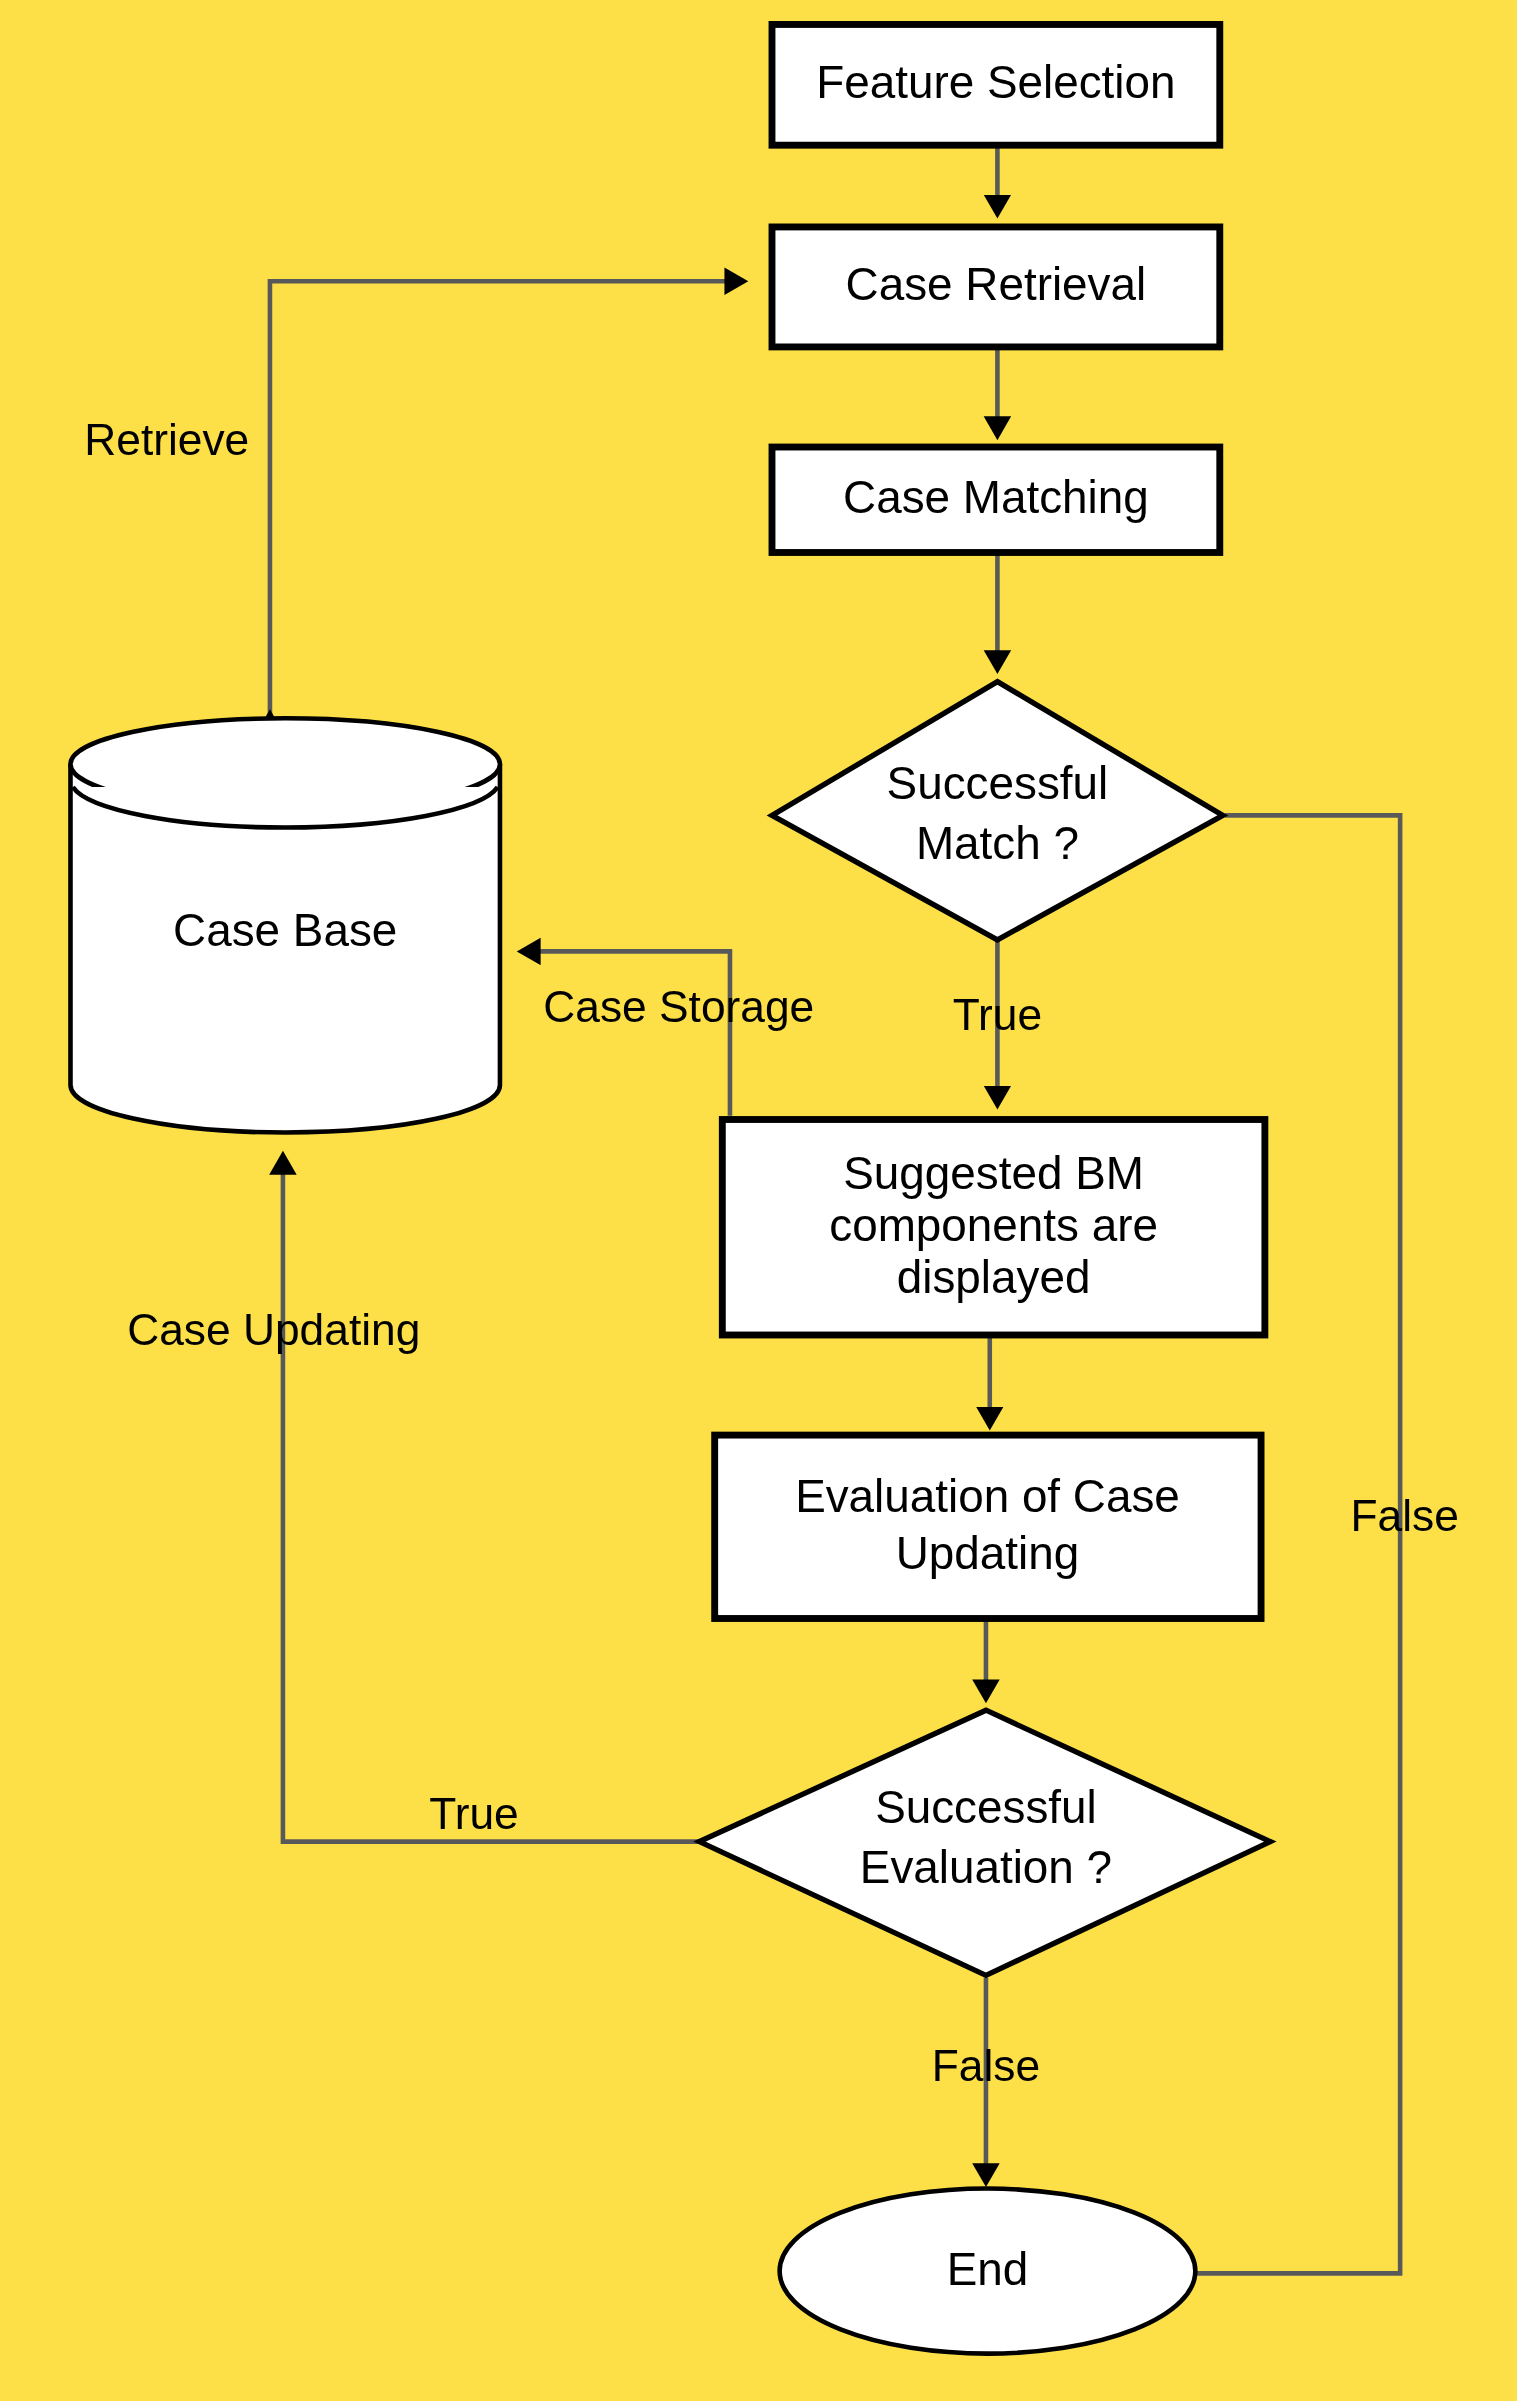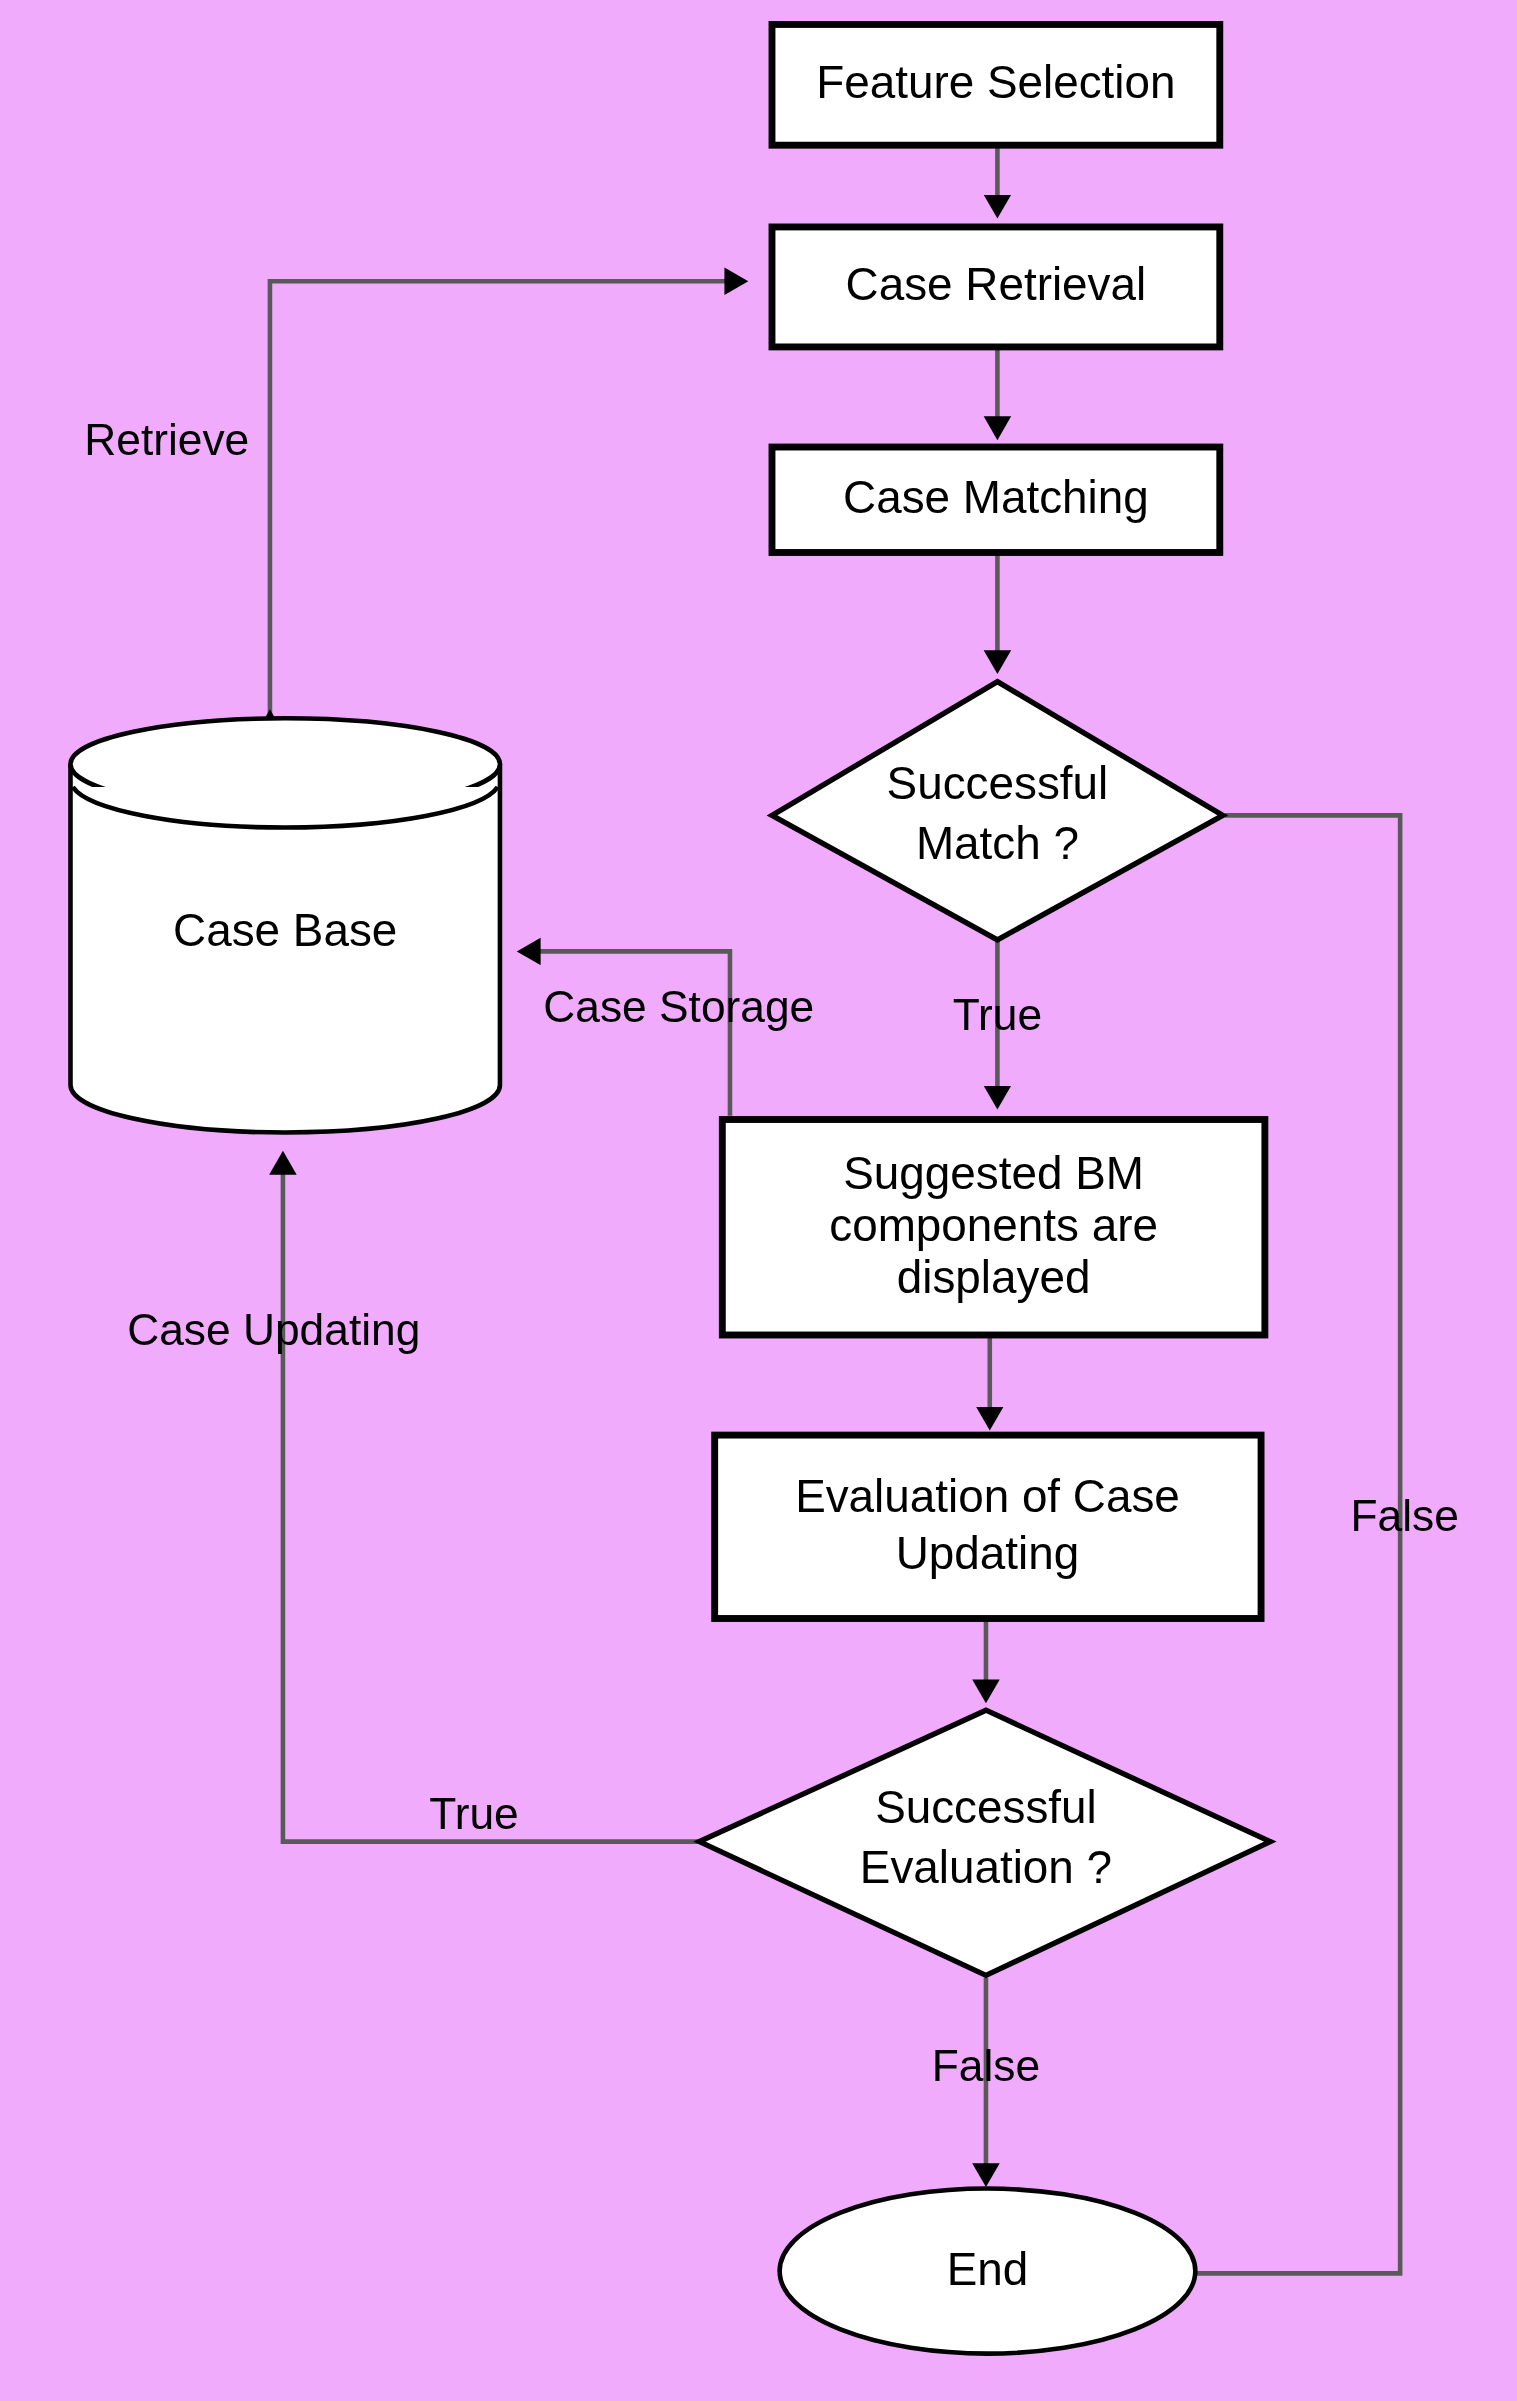--- a/index.html
+++ b/index.html
@@ -7,21 +7,21 @@
     padding: 0;
     background: #ffffff;
   }
   body {
     font-family: "Liberation Sans", sans-serif;
   }
   #canvas {
     position: relative;
     width: 1518px;
     height: 2401px;
-    background: #f0abfc;
+    background: #fde047;
     overflow: hidden;
   }
   svg#flow {
     position: absolute;
     left: 0;
     top: 0;
     width: 1518px;
     height: 2401px;
   }
   .node-shape {

